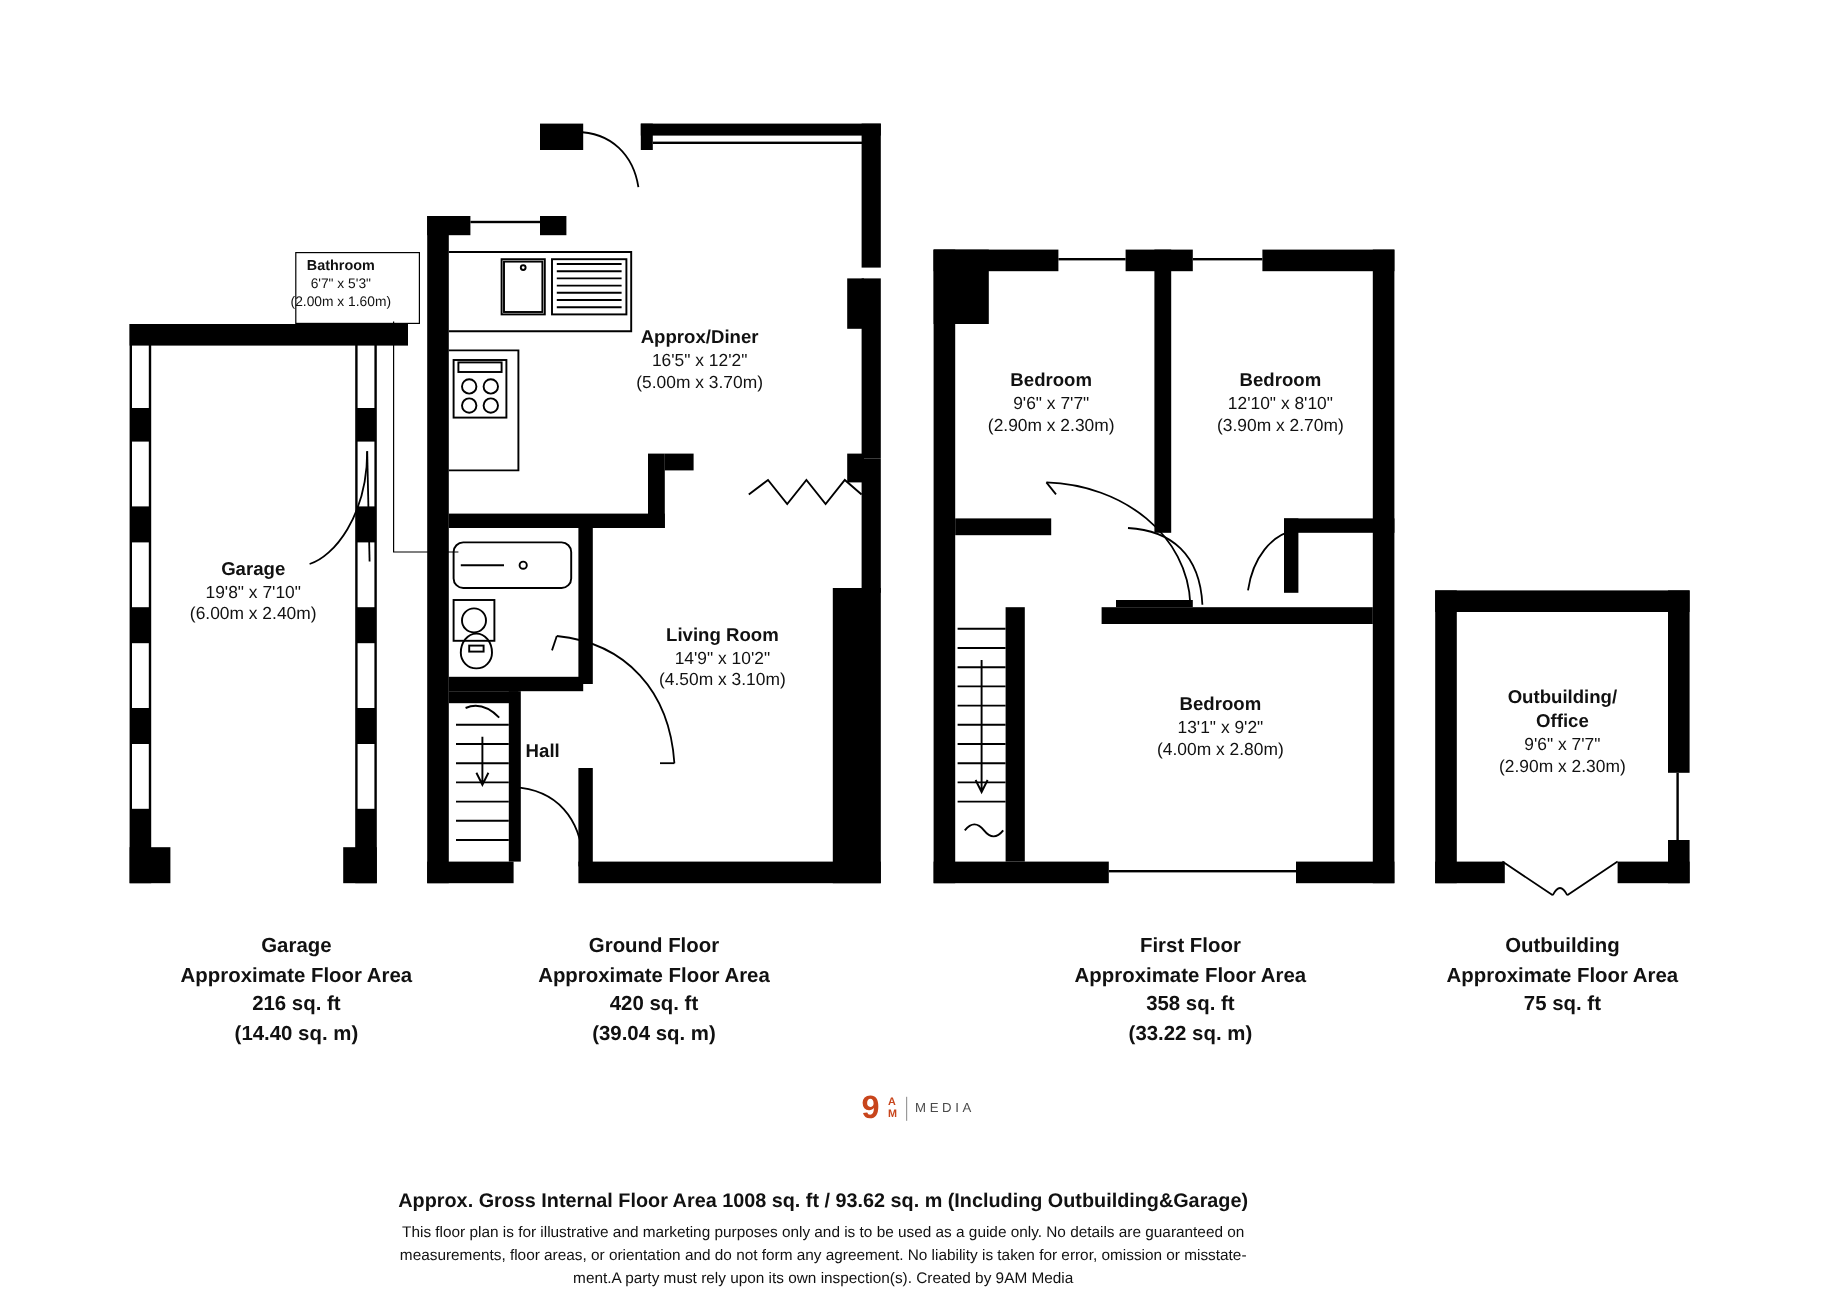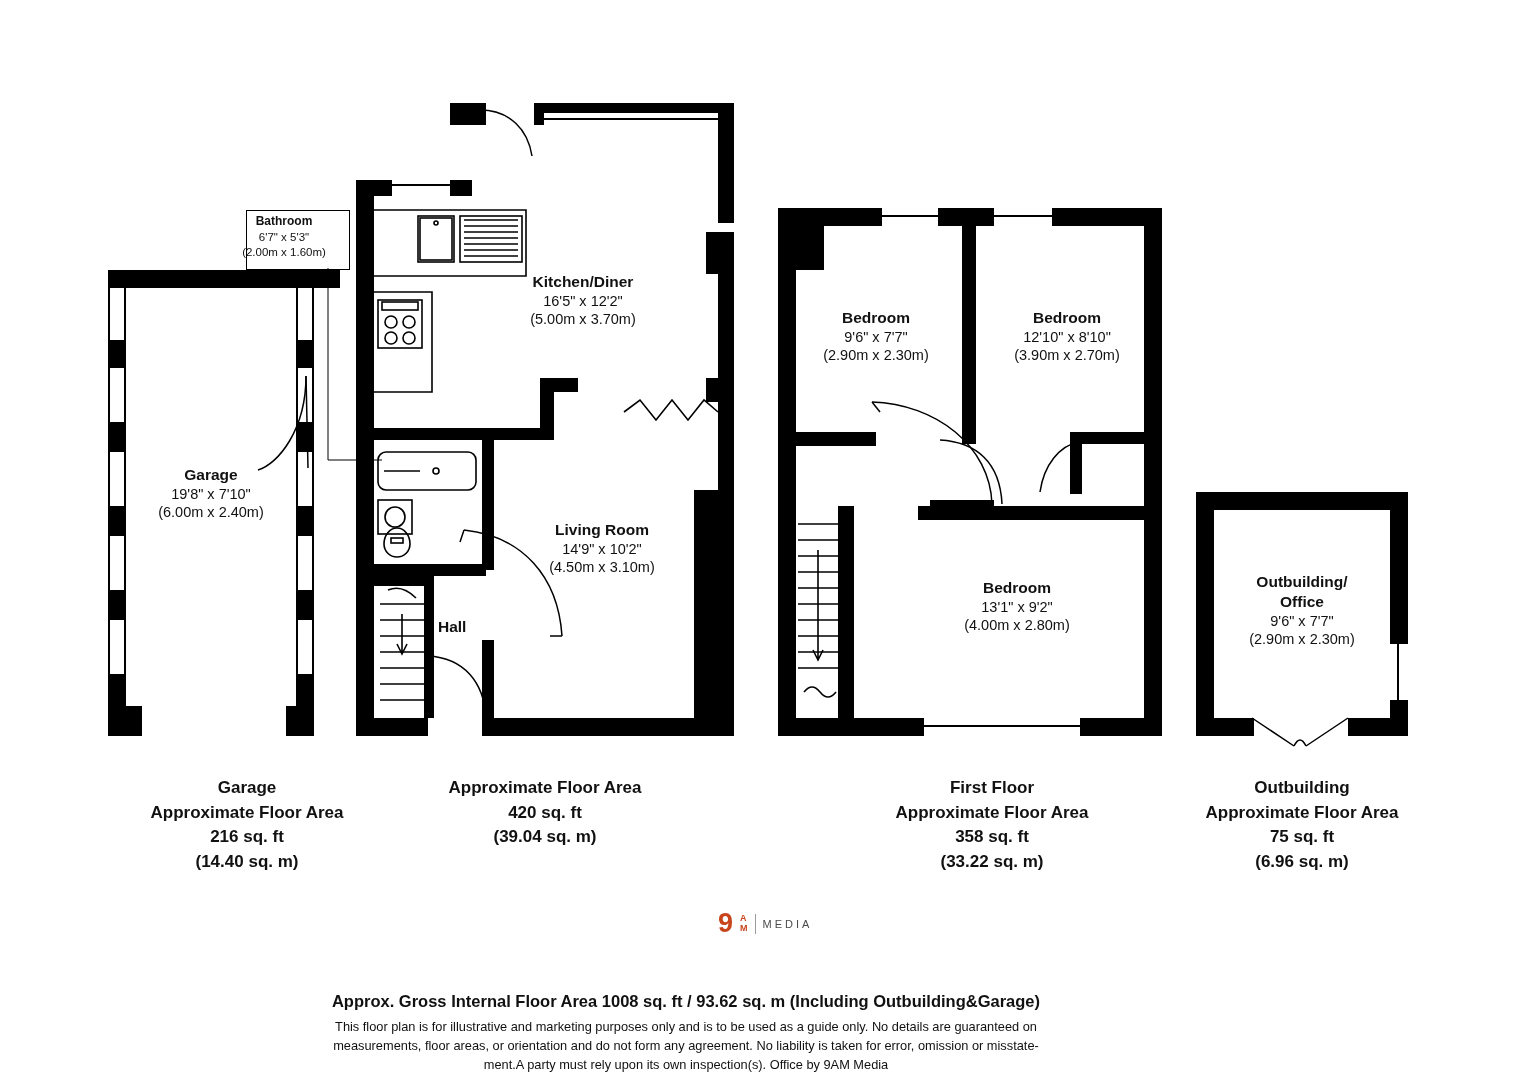--- a/index.html
+++ b/index.html
@@ -166,21 +166,21 @@
     <div class="smalllbl" style="left:233px;top:214px;width:102px;">
       <div class="name">Bathroom</div>
       <div>6'7" x 5'3"</div>
       <div>(2.00m x 1.60m)</div>
     </div>
     <svg style="left:296px;top:268px;width:90px;height:200px;" viewBox="0 0 90 200">
       <path class="leader" d="M 32 0 L 32 192 L 86 192"></path>
     </svg>
 
     <div class="lbl" style="left:452px;top:272px;width:262px;">
-      <div class="name">Kitchen/Diner</div>
+      <div class="name">Approx/Diner</div>
       <div class="dim">16'5" x 12'2"</div>
       <div class="dim">(5.00m x 3.70m)</div>
     </div>
     <div class="lbl" style="left:486px;top:520px;width:232px;">
       <div class="name">Living Room</div>
       <div class="dim">14'9" x 10'2"</div>
       <div class="dim">(4.50m x 3.10m)</div>
     </div>
     <div class="hall" style="left:438px;top:618px;">Hall</div>
   </div>
@@ -266,47 +266,47 @@
     </div>
   </div>
 
   <div class="caption" style="left:100px;top:776px;width:294px;">
     <div>Garage</div>
     <div>Approximate Floor Area</div>
     <div>216 sq. ft</div>
     <div>(14.40 sq. m)</div>
   </div>
   <div class="caption" style="left:398px;top:776px;width:294px;">
+    <div>Ground Floor</div>
     <div>Approximate Floor Area</div>
     <div>420 sq. ft</div>
     <div>(39.04 sq. m)</div>
   </div>
   <div class="caption" style="left:845px;top:776px;width:294px;">
     <div>First Floor</div>
     <div>Approximate Floor Area</div>
     <div>358 sq. ft</div>
     <div>(33.22 sq. m)</div>
   </div>
   <div class="caption" style="left:1155px;top:776px;width:294px;">
     <div>Outbuilding</div>
     <div>Approximate Floor Area</div>
     <div>75 sq. ft</div>
-    <div>(6.96 sq. m)</div>
   </div>
 
   <div class="logo" style="left:718px;top:910px;">
     <span class="nine">9</span>
     <span class="am">
       <span style="display:block">A</span>
       <span style="display:block">M</span>
     </span>
     <span class="bar"></span>
     <span class="media">MEDIA</span>
   </div>
 
   <div class="footer" style="top:992px;">
     <div class="ftitle">Approx. Gross Internal Floor Area 1008 sq. ft / 93.62 sq. m (Including Outbuilding&amp;Garage)</div>
     <div class="fline">This floor plan is for illustrative and marketing purposes only and is to be used as a guide only. No details are guaranteed on</div>
     <div class="fline">measurements, floor areas, or orientation and do not form any agreement. No liability is taken for error, omission or misstate-</div>
-    <div class="fline">ment.A party must rely upon its own inspection(s). Office by 9AM Media</div>
+    <div class="fline">ment.A party must rely upon its own inspection(s). Created by 9AM Media</div>
   </div>
 
 </div>
 
 </body></html>

